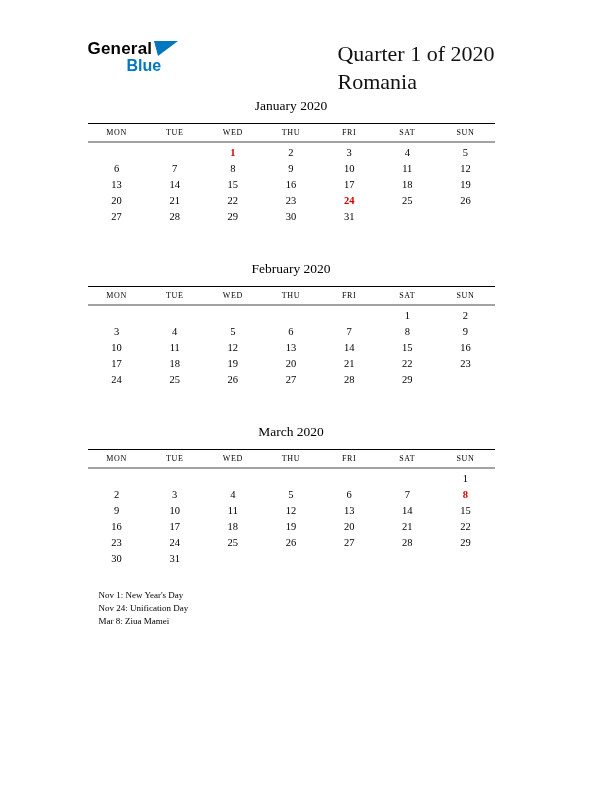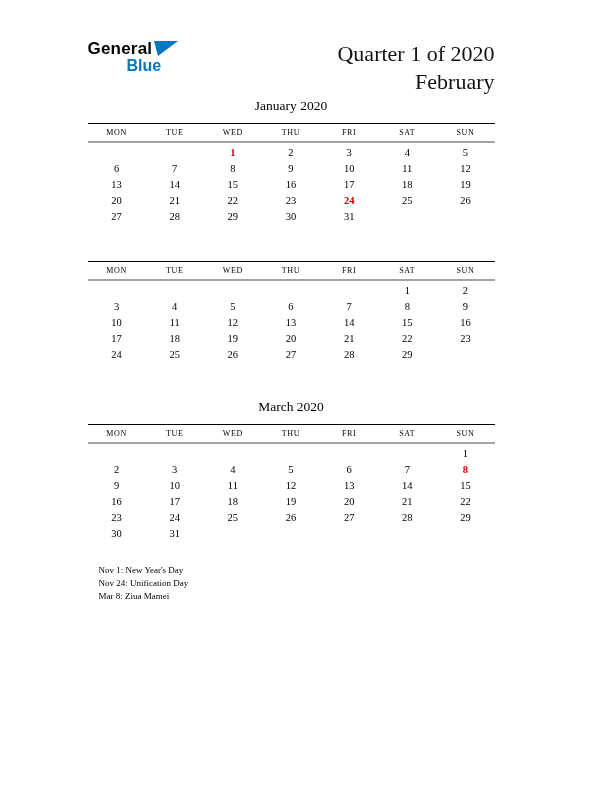--- a/index.html
+++ b/index.html
@@ -23,21 +23,21 @@
   
   .header { display: flex; justify-content: space-between; align-items: flex-start; }
 
   .logo { font-family: "Liberation Sans", "DejaVu Sans", sans-serif; line-height: 1; }
   .logo-row { display: flex; align-items: flex-start; }
   .logo-general { font-size: 17px; font-weight: 700; color: #000000; letter-spacing: 0.2px; }
   .logo-triangle { margin-left: 2px; margin-top: 1px; }
   .logo-triangle polygon { fill: var(--logo-blue); }
   .logo-blue { font-size: 16px; font-weight: 700; color: var(--logo-blue); margin-left: 39px; margin-top: 1px; }
 
-  .title-block { text-align: right; }
+  .title-block { }
   .doc-title, .doc-subtitle { font-size: 22px; line-height: 28px; color: #111111; }
 
   
   .months { margin-top: 2px; }
   .month { margin-top: 0; }
   .month + .month { margin-top: 36px; }
 
   .month-title {
     text-align: center;
     font-size: 13.5px;
@@ -90,21 +90,21 @@
         <span class="logo-general">General</span>
         <svg class="logo-triangle" width="24" height="15" viewBox="0 0 24 15" aria-hidden="true">
           <polygon points="0,0 24,0 4,15"></polygon>
         </svg>
       </div>
       <div class="logo-blue">Blue</div>
     </div>
 
     <div class="title-block">
       <div class="doc-title">Quarter 1 of 2020</div>
-      <div class="doc-subtitle">February</div>
+      <div class="doc-subtitle">Romania</div>
     </div>
   </div>
 
   <div class="months">
     <section class="month">
       <h2 class="month-title">January 2020</h2>
       <div class="weekday-row">
           <div class="wd">MON</div>
           <div class="wd">TUE</div>
           <div class="wd">WED</div>
@@ -146,20 +146,21 @@
           <div class="day">28</div>
           <div class="day">29</div>
           <div class="day">30</div>
           <div class="day">31</div>
           <div class="day empty"></div>
           <div class="day empty"></div>
         </div>
     </section>
 
     <section class="month">
+      <h2 class="month-title">February 2020</h2>
       <div class="weekday-row">
           <div class="wd">MON</div>
           <div class="wd">TUE</div>
           <div class="wd">WED</div>
           <div class="wd">THU</div>
           <div class="wd">FRI</div>
           <div class="wd">SAT</div>
           <div class="wd">SUN</div>
         </div>
       <div class="days">

